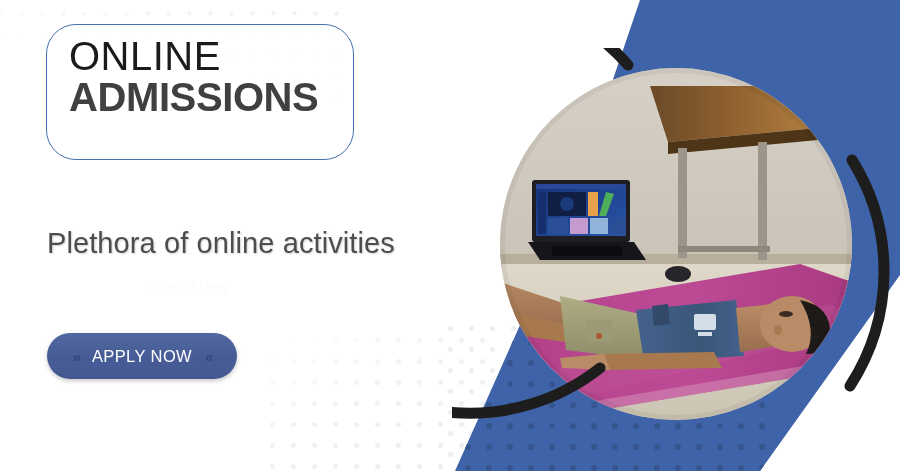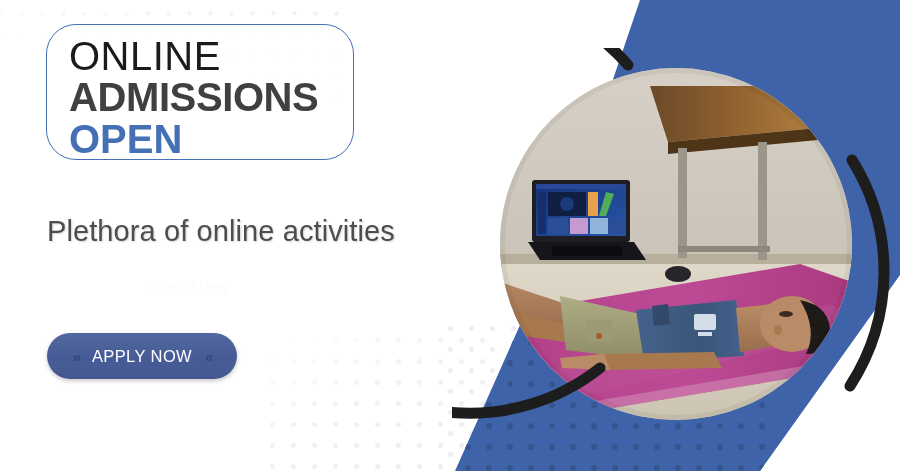--- a/index.html
+++ b/index.html
@@ -120,21 +120,21 @@
     font-size: 40px;
     line-height: 42px;
     letter-spacing: 0px;
     color: #4670b5;
     font-weight: 700;
   }
 
   .subhead {
     position: absolute;
     left: 47px;
-    top: 215px;
+    top: 227px;
     font-size: 29px;
     color: #4d4d4d;
     font-weight: 400;
     letter-spacing: 0.1px;
     text-shadow: 1px 1px 2px rgba(0,0,0,0.18);
     white-space: nowrap;
   }
 
   .ghost-text {
     position: absolute;
@@ -327,21 +327,20 @@
 
     <svg width="448" height="423" viewBox="0 0 448 423" style="position:absolute;left:0;top:0;">
       <path d="M 176 17 A 210 210 0 1 0 148 320" fill="none" stroke="#1d1d1d" stroke-width="11" stroke-linecap="round"></path>
       <path d="M 400 112 A 210 210 0 0 1 398 338" fill="none" stroke="#1d1d1d" stroke-width="11" stroke-linecap="round"></path>
     </svg>
   </div>
 
   <div class="headline-box">
     <div class="line-online">ONLINE</div>
     <div class="line-admissions">ADMISSIONS</div>
-    <div class="line-open">OPEN</div>
   </div>
 
   <div class="subhead">Plethora of online activities</div>
 
   <div class="ghost-text">Start Now</div>
 
   <button class="apply-btn">
     <span class="apply-chevrons">»</span>
     <span class="apply-label">APPLY NOW</span>
     <span class="apply-chevrons">«</span>

